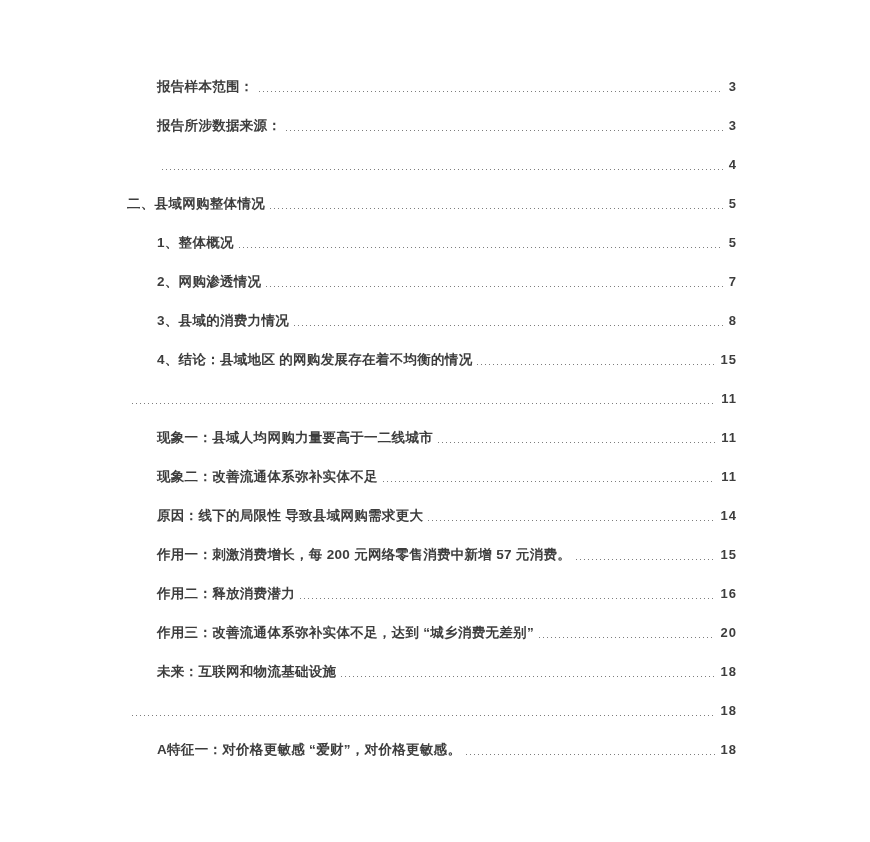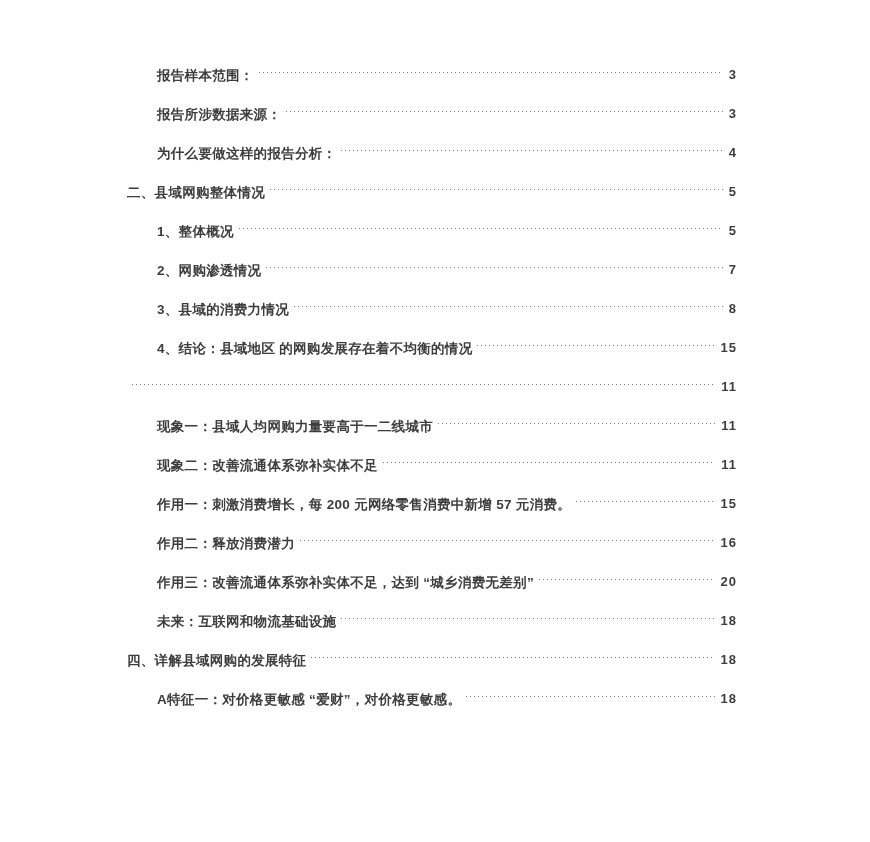--- a/index.html
+++ b/index.html
@@ -21,20 +21,21 @@
 
   .toc {
     position: absolute;
     top: 67px;
     left: 127px;
     width: 610px;
   }
 
   .toc-row {
     display: flex;
+    align-items: center;
     height: 39px;
     color: var(--text, #3d3d3d);
     font-size: 13.5px;
     font-weight: bold;
     white-space: nowrap;
     cursor: default;
   }
 
   .toc-row.level-2 { padding-left: 30px; }
 
@@ -74,21 +75,20 @@
     <span class="toc-label">报告样本范围：</span>
     <span class="toc-leader"></span>
     <span class="toc-page">3</span>
   </div>
       <div class="toc-row level-2">
     <span class="toc-label">报告所涉数据来源：</span>
     <span class="toc-leader"></span>
     <span class="toc-page">3</span>
   </div>
       <div class="toc-row level-2">
-    <span class="toc-label">为什么要做这样的报告分析：</span>
     <span class="toc-leader"></span>
     <span class="toc-page">4</span>
   </div>
       <div class="toc-row level-1">
     <span class="toc-label">二、县域网购整体情况</span>
     <span class="toc-leader"></span>
     <span class="toc-page">5</span>
   </div>
       <div class="toc-row level-2">
     <span class="toc-label">1、整体概况</span>
@@ -118,41 +118,45 @@
     <span class="toc-label">现象一：县域人均网购力量要高于一二线城市</span>
     <span class="toc-leader"></span>
     <span class="toc-page">11</span>
   </div>
       <div class="toc-row level-2">
     <span class="toc-label">现象二：改善流通体系弥补实体不足</span>
     <span class="toc-leader"></span>
     <span class="toc-page">11</span>
   </div>
       <div class="toc-row level-2">
+    <span class="toc-label">原因：线下的局限性 导致县域网购需求更大</span>
+    <span class="toc-leader"></span>
+    <span class="toc-page">14</span>
+  </div>
+      <div class="toc-row level-2">
     <span class="toc-label">作用一：刺激消费增长，每 200 元网络零售消费中新增 57 元消费。</span>
     <span class="toc-leader"></span>
     <span class="toc-page">15</span>
   </div>
       <div class="toc-row level-2">
     <span class="toc-label">作用二：释放消费潜力</span>
     <span class="toc-leader"></span>
     <span class="toc-page">16</span>
   </div>
       <div class="toc-row level-2">
     <span class="toc-label">作用三：改善流通体系弥补实体不足，达到 “城乡消费无差别”</span>
     <span class="toc-leader"></span>
     <span class="toc-page">20</span>
   </div>
       <div class="toc-row level-2">
     <span class="toc-label">未来：互联网和物流基础设施</span>
     <span class="toc-leader"></span>
     <span class="toc-page">18</span>
   </div>
       <div class="toc-row level-1">
-    <span class="toc-label">四、详解县域网购的发展特征</span>
     <span class="toc-leader"></span>
     <span class="toc-page">18</span>
   </div>
       <div class="toc-row level-2">
     <span class="toc-label">A特征一：对价格更敏感 “爱财”，对价格更敏感。</span>
     <span class="toc-leader"></span>
     <span class="toc-page">18</span>
   </div>
     </div>
 </div>

